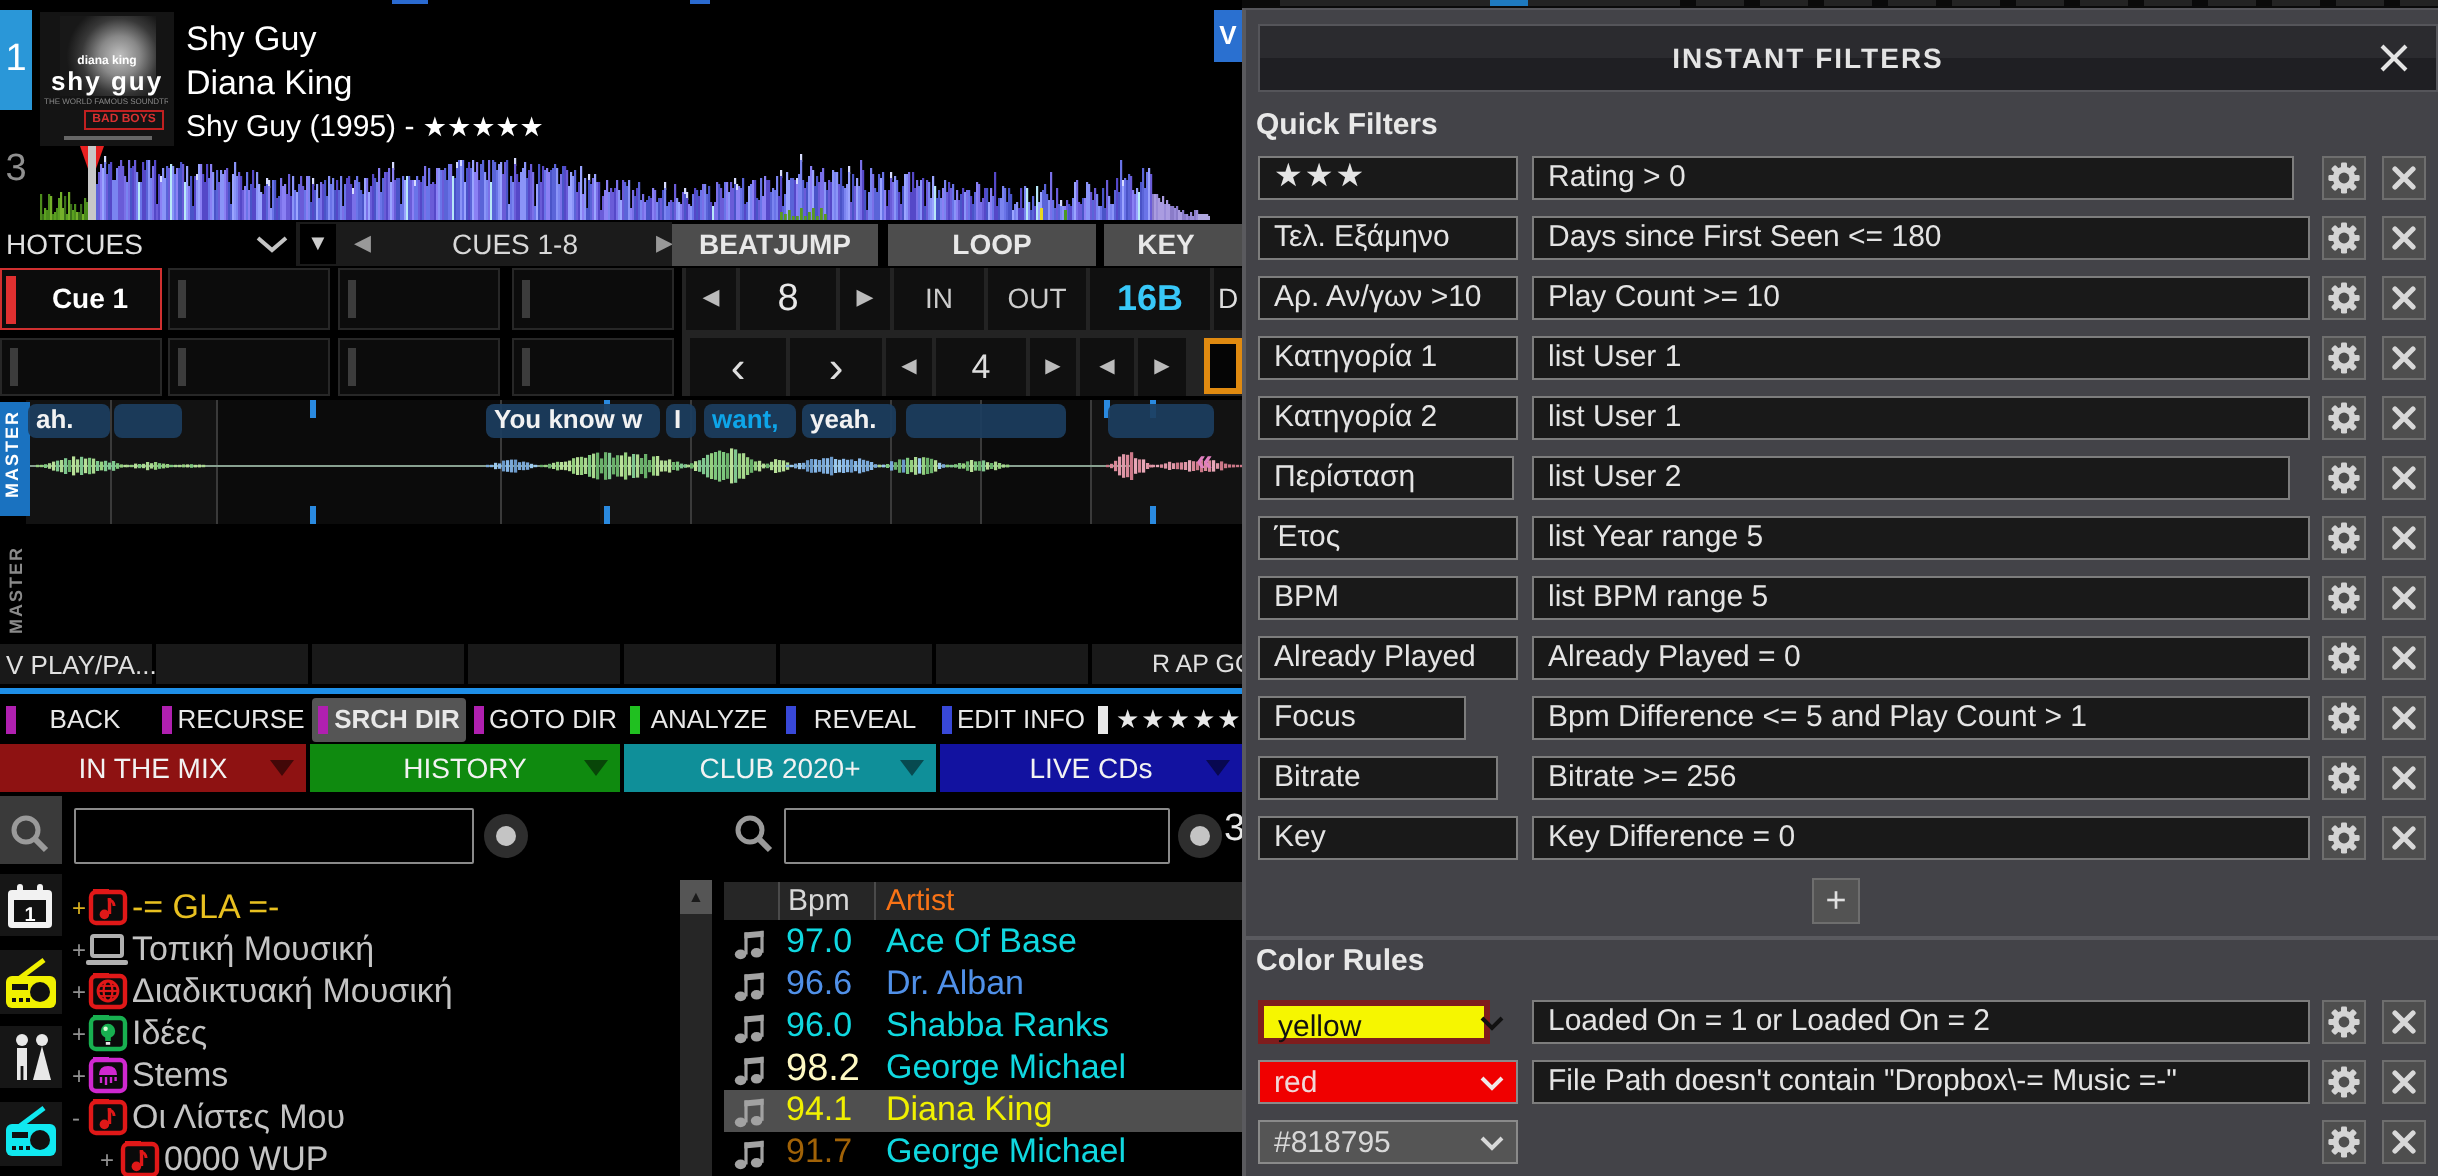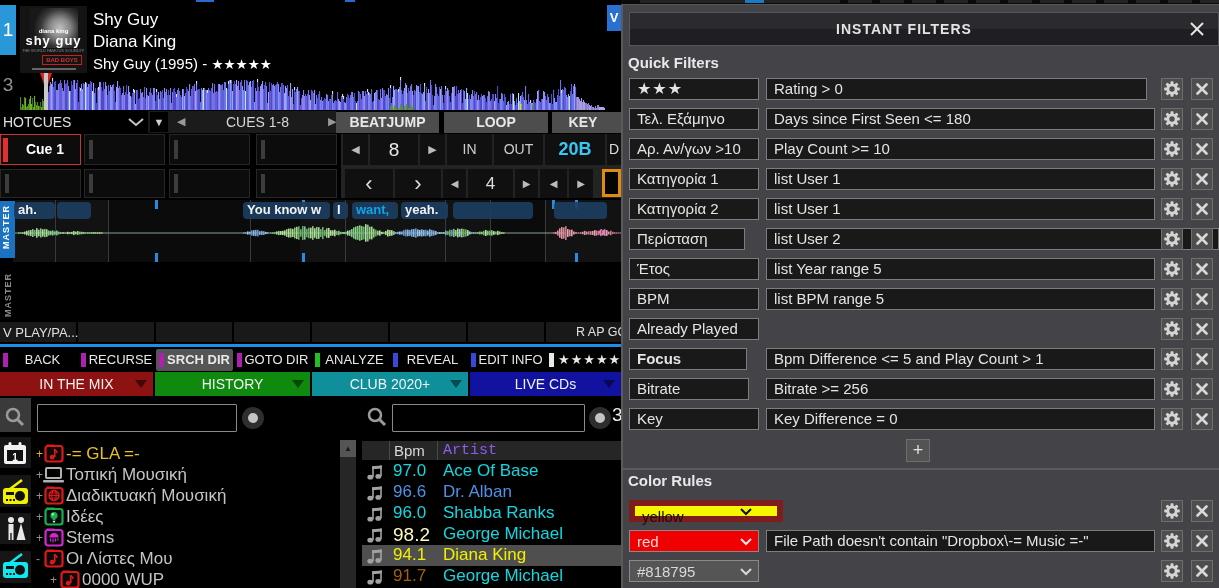--- a/index.html
+++ b/index.html
@@ -690,21 +690,21 @@
 <div class="cell" style="left:169px;top:169px;width:81px;height:29px;"></div>
 <div class="gbar" style="left:174px;top:174px;height:19px;"></div>
 <div class="cell" style="left:256px;top:169px;width:81px;height:29px;"></div>
 <div class="gbar" style="left:261px;top:174px;height:19px;"></div>
 <div class="abs" style="left:341px;top:134px;width:280px;height:64px;background:#232323;"></div>
 <div class="tbox" style="left:343px;top:134px;width:25px;height:31px;font-size:11px;color:#bbb;font-weight:normal;line-height:31px;">◀</div>
 <div class="tbox" style="left:370px;top:134px;width:48px;height:31px;font-size:19px;color:#e8e8e8;font-weight:normal;line-height:31px;">8</div>
 <div class="tbox" style="left:420px;top:134px;width:25px;height:31px;font-size:11px;color:#bbb;font-weight:normal;line-height:31px;">▶</div>
 <div class="tbox" style="left:447px;top:134px;width:45px;height:31px;font-size:14px;color:#ccc;font-weight:normal;line-height:31px;">IN</div>
 <div class="tbox" style="left:494px;top:134px;width:49px;height:31px;font-size:14px;color:#ccc;font-weight:normal;line-height:31px;">OUT</div>
-<div class="tbox" style="left:545px;top:134px;width:60px;height:31px;font-size:18px;color:#38c8f8;font-weight:bold;line-height:31px;">20B</div>
+<div class="tbox" style="left:545px;top:134px;width:60px;height:31px;font-size:18px;color:#38c8f8;font-weight:bold;line-height:31px;">16B</div>
 <div class="tbox" style="left:607px;top:134px;width:14px;height:31px;font-size:14px;color:#ddd;font-weight:normal;line-height:31px;">D</div>
 <div class="tbox" style="left:345px;top:169px;width:48px;height:29px;font-size:22px;color:#ddd;font-weight:normal;line-height:29px;">‹</div>
 <div class="tbox" style="left:395px;top:169px;width:46px;height:29px;font-size:22px;color:#ddd;font-weight:normal;line-height:29px;">›</div>
 <div class="tbox" style="left:443px;top:169px;width:23px;height:29px;font-size:10px;color:#bbb;font-weight:normal;line-height:29px;">◀</div>
 <div class="tbox" style="left:468px;top:169px;width:45px;height:29px;font-size:17px;color:#ddd;font-weight:normal;line-height:29px;">4</div>
 <div class="tbox" style="left:515px;top:169px;width:23px;height:29px;font-size:10px;color:#bbb;font-weight:normal;line-height:29px;">▶</div>
 <div class="tbox" style="left:540px;top:169px;width:27px;height:29px;font-size:10px;color:#bbb;font-weight:normal;line-height:29px;">◀</div>
 <div class="tbox" style="left:569px;top:169px;width:24px;height:29px;font-size:10px;color:#bbb;font-weight:normal;line-height:29px;">▶</div>
 <div class="abs" style="left:602px;top:169px;width:19px;height:28px;background:#050505;border:3px solid #e08a10;"></div>
 <div class="abs" style="left:13px;top:200px;width:608px;height:62px;background:#0b0b0b;"></div>
@@ -1117,21 +1117,21 @@
       <line x1="13.5" y1="13.5" x2="19" y2="19" stroke="#9a9a9a" stroke-width="3"></line>
     </svg>
 <div class="abs" style="left:392px;top:404px;width:193px;height:28px;background:#000;border:1px solid #8a8a8a;border-radius:1px;"></div>
 <div class="abs" style="left:589px;top:407px;width:22px;height:22px;border-radius:50%;background:#2e2e2e;"></div>
 <div class="abs" style="left:595px;top:413px;width:10px;height:10px;background:#c4c4c4;border-radius:50%;"></div>
 <div class="abs" style="left:612px;top:404px;color:#e8e8e8;font-size:19px;">3</div>
 <div class="abs" style="left:362px;top:441px;width:259px;height:19px;background:#262626;"></div>
 <div class="abs" style="left:389px;top:441px;width:1px;height:19px;background:#4a4a4a;"></div>
 <div class="abs" style="left:437px;top:441px;width:1px;height:19px;background:#4a4a4a;"></div>
 <div class="abs" style="left:394px;top:442px;color:#d8d8d8;font-size:15px;">Bpm</div>
-<div class="abs" style="left:443px;top:442px;color:#8b5cf6;font-size:15px;font-family:Liberation Mono, monospace;">Artist</div>
+<div class="abs" style="left:443px;top:442px;color:#f97316;font-size:15px;">Artist</div>
 <svg width="18" height="18" style="position:absolute;left:366px;top:463px">
       <ellipse cx="4.3" cy="14.2" rx="2.9" ry="2.4" fill="#a2a2a2"></ellipse>
       <ellipse cx="12.3" cy="13.4" rx="2.9" ry="2.4" fill="#a2a2a2"></ellipse>
       <rect x="6.2" y="3.2" width="1.6" height="11" fill="#a2a2a2"></rect>
       <rect x="14.2" y="2.4" width="1.6" height="11" fill="#a2a2a2"></rect>
       <path d="M6.2 3.2 L15.8 2.4 L15.8 5.4 L6.2 6.2 Z" fill="#a2a2a2"></path>
     </svg>
 <div class="abs" style="left:393px;top:461px;color:#10d8e0;font-size:17px;">97.0</div>
 <div class="abs" style="left:443px;top:461px;color:#10d8e0;font-size:17px;white-space:nowrap;">Ace Of Base</div>
 <svg width="18" height="18" style="position:absolute;left:366px;top:484px">
@@ -1294,22 +1294,22 @@
       <rect x="-1.5" y="-7.8" width="3.0" height="4.0" rx="0.7" fill="#d4d4d4" transform="rotate(225)"></rect>
       <rect x="-1.5" y="-7.8" width="3.0" height="4.0" rx="0.7" fill="#d4d4d4" transform="rotate(270)"></rect>
       <rect x="-1.5" y="-7.8" width="3.0" height="4.0" rx="0.7" fill="#d4d4d4" transform="rotate(315)"></rect>
       <circle r="5.6" fill="#d4d4d4"></circle>
       <circle r="2.7" fill="#4e4e4e"></circle>
     </svg>
 <div class="xbtn" style="left:1191px;top:198px;"></div>
 <svg width="12" height="12" style="position:absolute;left:1196px;top:203px">
       <path d="M1.5 1.5 L10.5 10.5 M10.5 1.5 L1.5 10.5" stroke="#d8d8d8" stroke-width="2.6" stroke-linecap="round"></path>
     </svg>
-<div class="fbox" style="left:629px;top:228px;width:116px;">Περίσταση</div>
-<div class="fbox" style="left:766px;top:228px;width:453px;">list User 2</div>
+<div class="fbox" style="left:629px;top:228px;width:128px;">Περίσταση</div>
+<div class="fbox" style="left:766px;top:228px;width:379px;">list User 2</div>
 <div class="gearbtn" style="left:1161px;top:228px;"></div>
 <svg width="22" height="22" viewBox="-11 -11 22 22" style="position:absolute;left:1161px;top:228px">
       <rect x="-1.5" y="-7.8" width="3.0" height="4.0" rx="0.7" fill="#d4d4d4" transform="rotate(0)"></rect>
       <rect x="-1.5" y="-7.8" width="3.0" height="4.0" rx="0.7" fill="#d4d4d4" transform="rotate(45)"></rect>
       <rect x="-1.5" y="-7.8" width="3.0" height="4.0" rx="0.7" fill="#d4d4d4" transform="rotate(90)"></rect>
       <rect x="-1.5" y="-7.8" width="3.0" height="4.0" rx="0.7" fill="#d4d4d4" transform="rotate(135)"></rect>
       <rect x="-1.5" y="-7.8" width="3.0" height="4.0" rx="0.7" fill="#d4d4d4" transform="rotate(180)"></rect>
       <rect x="-1.5" y="-7.8" width="3.0" height="4.0" rx="0.7" fill="#d4d4d4" transform="rotate(225)"></rect>
       <rect x="-1.5" y="-7.8" width="3.0" height="4.0" rx="0.7" fill="#d4d4d4" transform="rotate(270)"></rect>
       <rect x="-1.5" y="-7.8" width="3.0" height="4.0" rx="0.7" fill="#d4d4d4" transform="rotate(315)"></rect>
@@ -1352,38 +1352,39 @@
       <rect x="-1.5" y="-7.8" width="3.0" height="4.0" rx="0.7" fill="#d4d4d4" transform="rotate(270)"></rect>
       <rect x="-1.5" y="-7.8" width="3.0" height="4.0" rx="0.7" fill="#d4d4d4" transform="rotate(315)"></rect>
       <circle r="5.6" fill="#d4d4d4"></circle>
       <circle r="2.7" fill="#4e4e4e"></circle>
     </svg>
 <div class="xbtn" style="left:1191px;top:288px;"></div>
 <svg width="12" height="12" style="position:absolute;left:1196px;top:293px">
       <path d="M1.5 1.5 L10.5 10.5 M10.5 1.5 L1.5 10.5" stroke="#d8d8d8" stroke-width="2.6" stroke-linecap="round"></path>
     </svg>
 <div class="fbox" style="left:629px;top:318px;width:130px;">Already Played</div>
+<div class="fbox" style="left:766px;top:318px;width:389px;">Already Played = 0</div>
 <div class="gearbtn" style="left:1161px;top:318px;"></div>
 <svg width="22" height="22" viewBox="-11 -11 22 22" style="position:absolute;left:1161px;top:318px">
       <rect x="-1.5" y="-7.8" width="3.0" height="4.0" rx="0.7" fill="#d4d4d4" transform="rotate(0)"></rect>
       <rect x="-1.5" y="-7.8" width="3.0" height="4.0" rx="0.7" fill="#d4d4d4" transform="rotate(45)"></rect>
       <rect x="-1.5" y="-7.8" width="3.0" height="4.0" rx="0.7" fill="#d4d4d4" transform="rotate(90)"></rect>
       <rect x="-1.5" y="-7.8" width="3.0" height="4.0" rx="0.7" fill="#d4d4d4" transform="rotate(135)"></rect>
       <rect x="-1.5" y="-7.8" width="3.0" height="4.0" rx="0.7" fill="#d4d4d4" transform="rotate(180)"></rect>
       <rect x="-1.5" y="-7.8" width="3.0" height="4.0" rx="0.7" fill="#d4d4d4" transform="rotate(225)"></rect>
       <rect x="-1.5" y="-7.8" width="3.0" height="4.0" rx="0.7" fill="#d4d4d4" transform="rotate(270)"></rect>
       <rect x="-1.5" y="-7.8" width="3.0" height="4.0" rx="0.7" fill="#d4d4d4" transform="rotate(315)"></rect>
       <circle r="5.6" fill="#d4d4d4"></circle>
       <circle r="2.7" fill="#4e4e4e"></circle>
     </svg>
 <div class="xbtn" style="left:1191px;top:318px;"></div>
 <svg width="12" height="12" style="position:absolute;left:1196px;top:323px">
       <path d="M1.5 1.5 L10.5 10.5 M10.5 1.5 L1.5 10.5" stroke="#d8d8d8" stroke-width="2.6" stroke-linecap="round"></path>
     </svg>
-<div class="fbox" style="left:629px;top:348px;width:118px;font-weight:bold;">Focus</div>
+<div class="fbox" style="left:629px;top:348px;width:104px;">Focus</div>
 <div class="fbox" style="left:766px;top:348px;width:389px;">Bpm Difference &lt;= 5 and Play Count &gt; 1</div>
 <div class="gearbtn" style="left:1161px;top:348px;"></div>
 <svg width="22" height="22" viewBox="-11 -11 22 22" style="position:absolute;left:1161px;top:348px">
       <rect x="-1.5" y="-7.8" width="3.0" height="4.0" rx="0.7" fill="#d4d4d4" transform="rotate(0)"></rect>
       <rect x="-1.5" y="-7.8" width="3.0" height="4.0" rx="0.7" fill="#d4d4d4" transform="rotate(45)"></rect>
       <rect x="-1.5" y="-7.8" width="3.0" height="4.0" rx="0.7" fill="#d4d4d4" transform="rotate(90)"></rect>
       <rect x="-1.5" y="-7.8" width="3.0" height="4.0" rx="0.7" fill="#d4d4d4" transform="rotate(135)"></rect>
       <rect x="-1.5" y="-7.8" width="3.0" height="4.0" rx="0.7" fill="#d4d4d4" transform="rotate(180)"></rect>
       <rect x="-1.5" y="-7.8" width="3.0" height="4.0" rx="0.7" fill="#d4d4d4" transform="rotate(225)"></rect>
       <rect x="-1.5" y="-7.8" width="3.0" height="4.0" rx="0.7" fill="#d4d4d4" transform="rotate(270)"></rect>
@@ -1428,24 +1429,25 @@
       <rect x="-1.5" y="-7.8" width="3.0" height="4.0" rx="0.7" fill="#d4d4d4" transform="rotate(315)"></rect>
       <circle r="5.6" fill="#d4d4d4"></circle>
       <circle r="2.7" fill="#4e4e4e"></circle>
     </svg>
 <div class="xbtn" style="left:1191px;top:408px;"></div>
 <svg width="12" height="12" style="position:absolute;left:1196px;top:413px">
       <path d="M1.5 1.5 L10.5 10.5 M10.5 1.5 L1.5 10.5" stroke="#d8d8d8" stroke-width="2.6" stroke-linecap="round"></path>
     </svg>
 <div class="abs" style="left:906px;top:439px;width:24px;height:23px;background:#535353;border:1px solid #6e6e6e;color:#e0e0e0;font-size:18px;text-align:center;line-height:21px;">+</div>
 <div class="abs" style="left:628px;top:472px;color:#e8e8e8;font-size:15px;font-weight:bold;">Color Rules</div>
-<div class="abs" style="left:629px;top:500px;width:154px;height:22px;background:#f6f600;border:6px solid #7f1d1d;color:#111;font-size:15px;line-height:21px;padding-left:7px;">yellow</div>
+<div class="abs" style="left:629px;top:500px;width:116px;height:22px;background:#f6f600;border:3px solid #7f1d1d;color:#111;font-size:15px;line-height:21px;padding-left:7px;">yellow</div>
 <svg width="12" height="8" style="position:absolute;left:740px;top:508px">
       <path d="M1 1 L6 6 L11 1" fill="none" stroke="#111" stroke-width="2"></path>
     </svg>
+<div class="fbox" style="left:766px;top:500px;width:389px;">Loaded On = 1 or Loaded On = 2</div>
 <div class="gearbtn" style="left:1161px;top:500px;"></div>
 <svg width="22" height="22" viewBox="-11 -11 22 22" style="position:absolute;left:1161px;top:500px">
       <rect x="-1.5" y="-7.8" width="3.0" height="4.0" rx="0.7" fill="#d4d4d4" transform="rotate(0)"></rect>
       <rect x="-1.5" y="-7.8" width="3.0" height="4.0" rx="0.7" fill="#d4d4d4" transform="rotate(45)"></rect>
       <rect x="-1.5" y="-7.8" width="3.0" height="4.0" rx="0.7" fill="#d4d4d4" transform="rotate(90)"></rect>
       <rect x="-1.5" y="-7.8" width="3.0" height="4.0" rx="0.7" fill="#d4d4d4" transform="rotate(135)"></rect>
       <rect x="-1.5" y="-7.8" width="3.0" height="4.0" rx="0.7" fill="#d4d4d4" transform="rotate(180)"></rect>
       <rect x="-1.5" y="-7.8" width="3.0" height="4.0" rx="0.7" fill="#d4d4d4" transform="rotate(225)"></rect>
       <rect x="-1.5" y="-7.8" width="3.0" height="4.0" rx="0.7" fill="#d4d4d4" transform="rotate(270)"></rect>
       <rect x="-1.5" y="-7.8" width="3.0" height="4.0" rx="0.7" fill="#d4d4d4" transform="rotate(315)"></rect>

